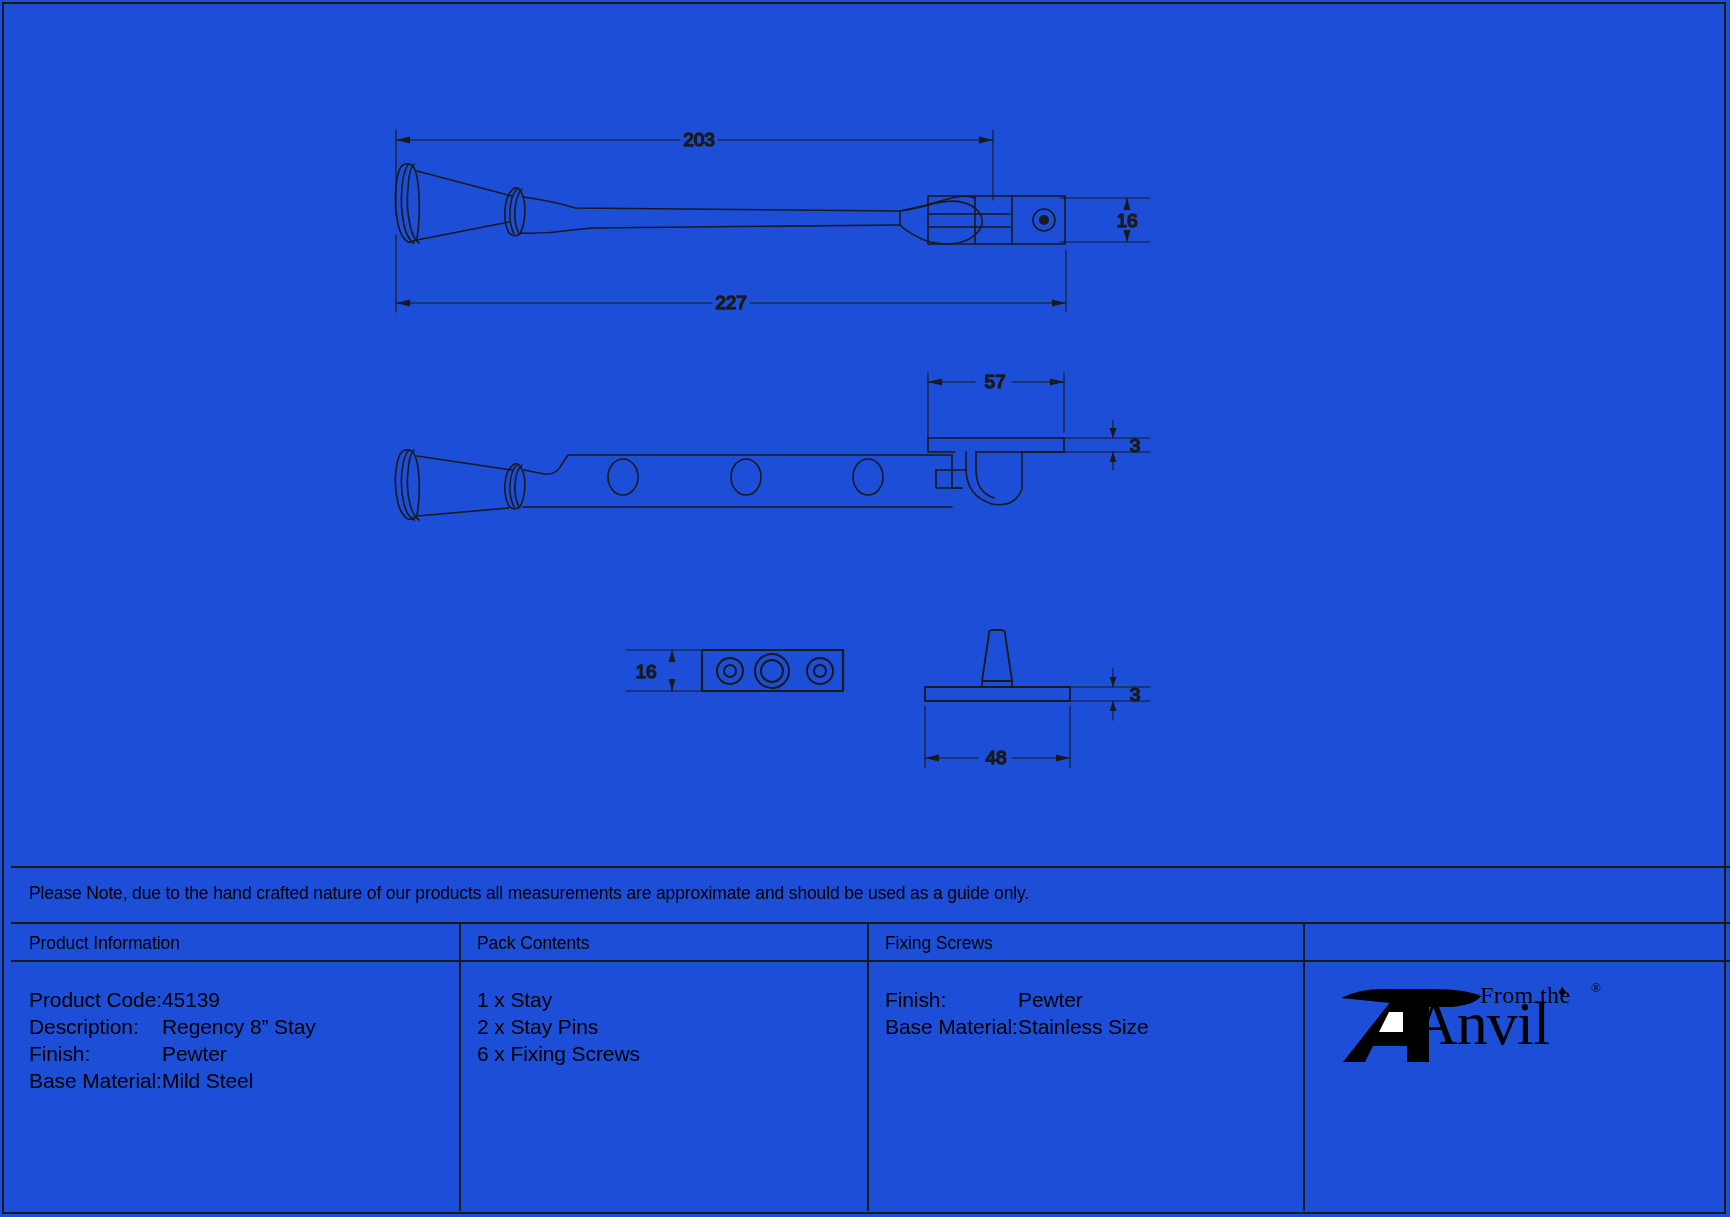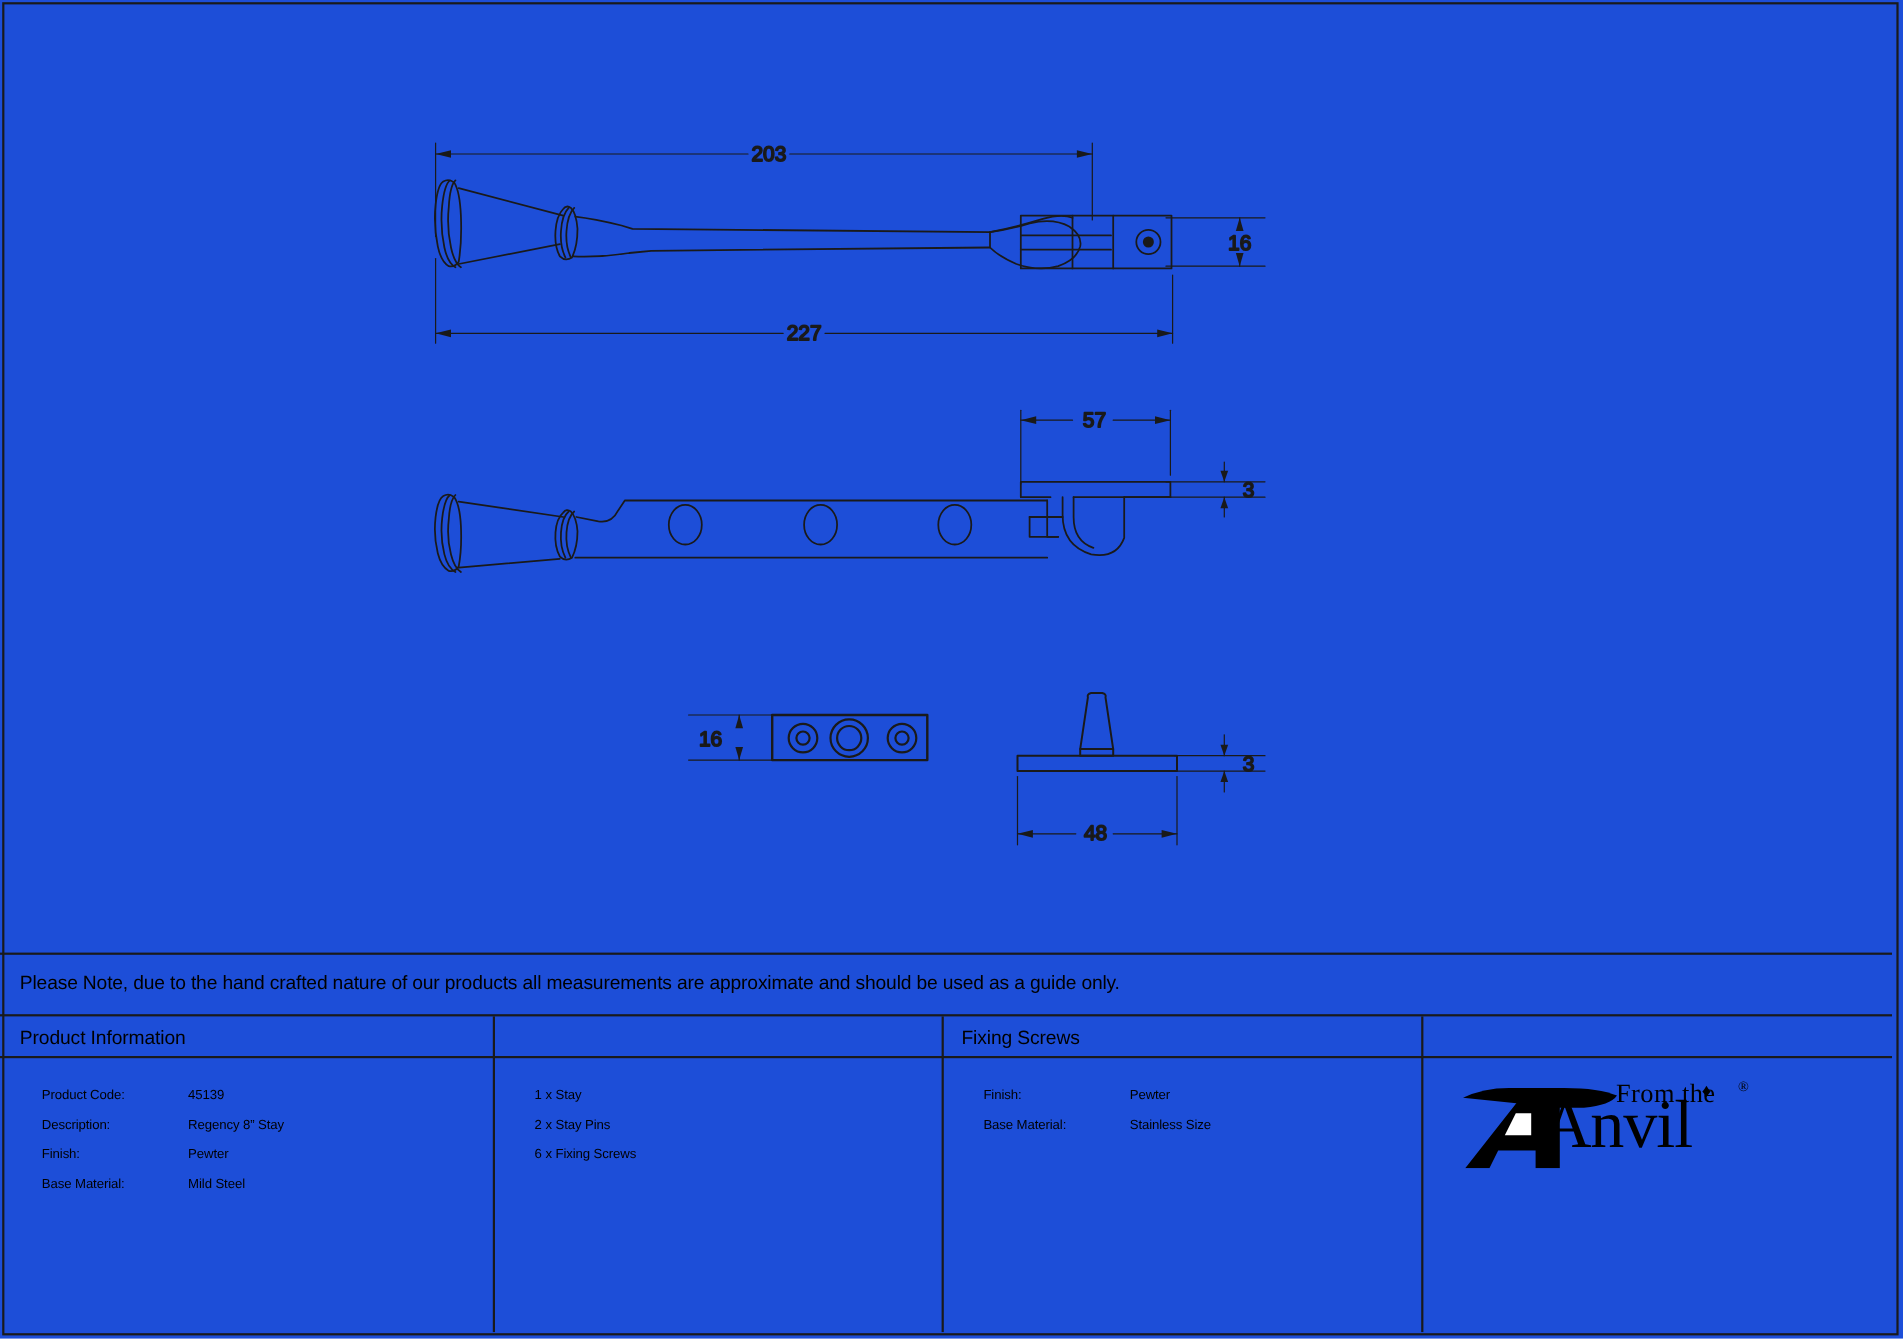--- a/index.html
+++ b/index.html
@@ -33,21 +33,21 @@
   #drawing {
     position: absolute;
     left: 0;
     top: 0;
     width: 1730px;
     height: 1217px;
   }
   
   #info-table {
     position: absolute;
-    left: 0;
+    left: 11px;
     top: 866px;
     width: 1682px;
     height: 345px;
   }
   .note-row {
     position: absolute;
     left: 0;
     top: 0;
     width: 1720px;
     height: 58px;
@@ -106,22 +106,21 @@
     position: absolute;
     top: 58px;
     width: 0;
     height: 287px;
     border-left: 2.5px solid #1a1a1a;
   }
   .spec-list {
     position: absolute;
     left: 18px;
     top: 26px;
-    font-size: 12px;
-    margin-left: 20px;
+    font-size: 21px;
   }
   .spec-line {
     display: flex;
     height: 27px;
     align-items: flex-start;
     white-space: nowrap;
   }
   .spec-label {
     display: inline-block;
     letter-spacing: -0.1px;
@@ -380,20 +379,21 @@
   </svg>
 
   <div id="info-table">
 
     <div class="note-row">
       <div class="note-text">Please Note, due to the hand crafted nature of our products all measurements are approximate and should be used as a guide only.</div>
     </div>
 
     <div class="hdr-row">
       <div class="hdr-cell" style="left:0; width:448px;">Product Information</div>
+      <div class="hdr-cell" style="left:448px; width:408px;">Pack Contents</div>
       <div class="hdr-cell" style="left:856px; width:436px;">Fixing Screws</div>
     </div>
 
     <div class="vdiv" style="left:448px;"></div>
     <div class="vdiv" style="left:856px;"></div>
     <div class="vdiv-logo" style="left:1292px;"></div>
 
     <div class="body-row">
 
       <div class="body-cell" style="left:0; width:448px;">

